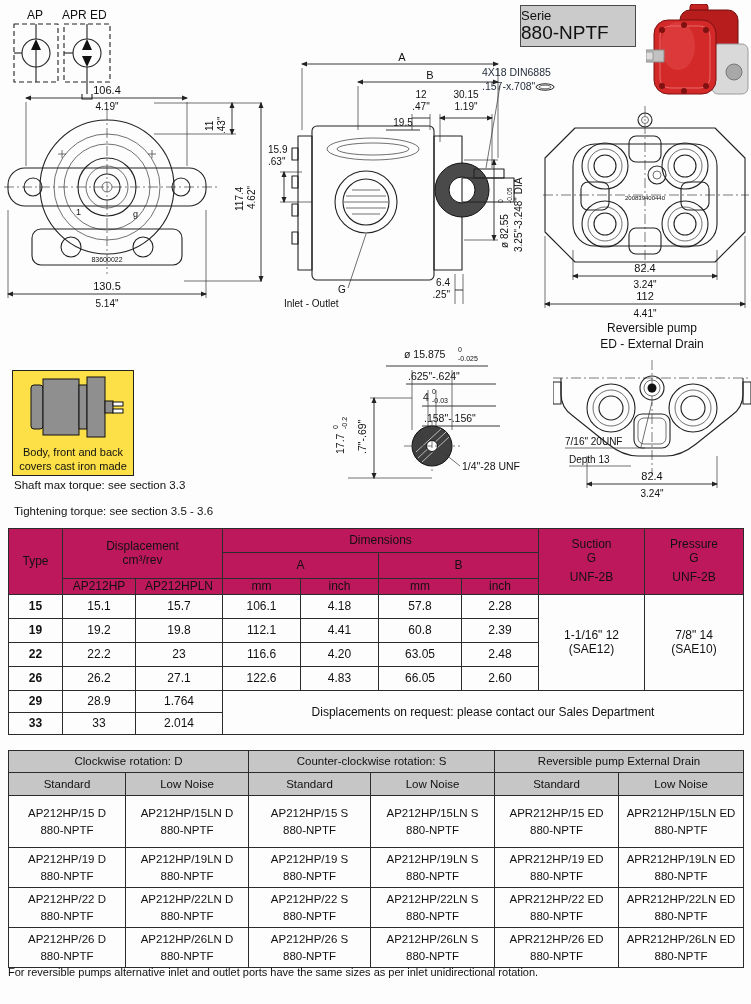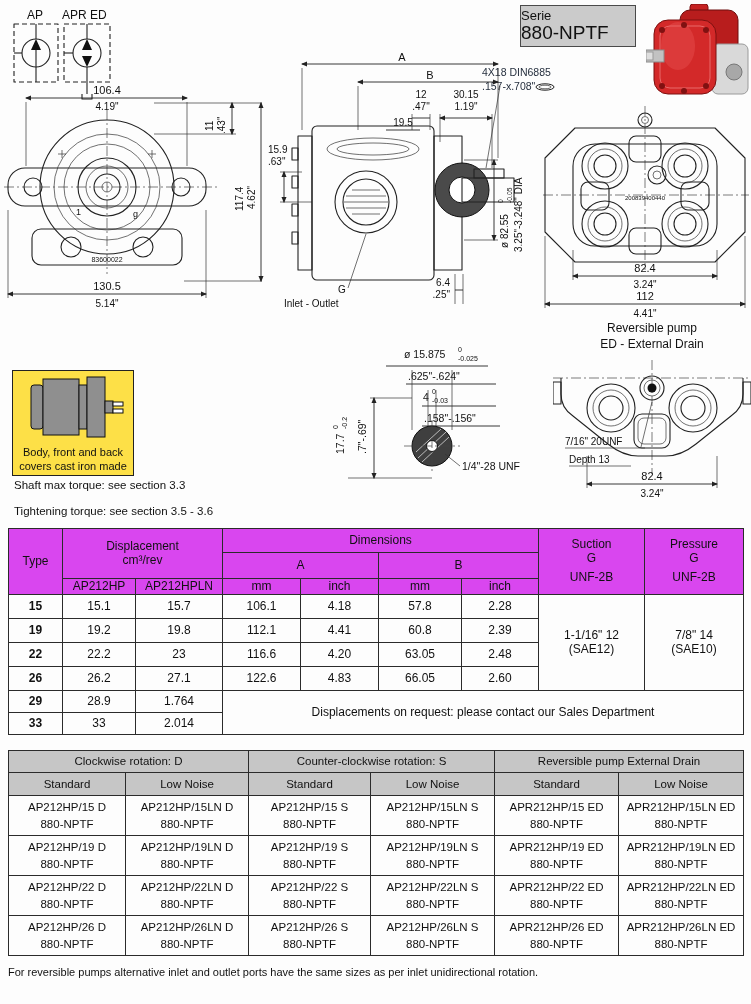--- a/index.html
+++ b/index.html
@@ -22,21 +22,21 @@
   .keynote{left:482px;top:66px;font-size:10.5px;line-height:1.3;color:#26303f;}
   
   .bodybox{left:12px;top:370px;width:120px;height:104px;border:1.5px solid #222;background:#fde047;}
   .bodybox .cap{font-size:11px;line-height:1.25;text-align:center;margin-top:1px;}
   .torque{font-size:11.5px;color:#111;}
   
   table{border-collapse:collapse;table-layout:fixed;}
   .mt{left:8px;top:528px;}
   .mt td,.mt th{border:1px solid #2b2b2b;text-align:center;vertical-align:middle;
       font-size:12px;font-weight:normal;padding:0;line-height:1.15;}
-  .mt th{background:#d946ef;}
+  .mt th{background:#be185d;}
   .mt .typecol{font-weight:bold;}
   .ot{left:8px;top:750px;}
   .ot td,.ot th{border:1px solid #2b2b2b;text-align:center;vertical-align:middle;
       font-size:11.5px;font-weight:normal;padding:0;line-height:1.4;}
   .ot th{background:#c6c6c6;}
   .footer{left:8px;top:966px;font-size:11px;}
 </style>
 </head>
 <body>
 
@@ -480,21 +480,21 @@
       <th colspan="2">Reversible pump External Drain</th>
     </tr>
     <tr style="height:23px">
       <th>Standard</th>
       <th>Low Noise</th>
       <th>Standard</th>
       <th>Low Noise</th>
       <th>Standard</th>
       <th>Low Noise</th>
     </tr>
-    <tr style="height:40px">
+    <tr style="height:52px">
       <td>
             <div>AP212HP/15 D</div>
             <div>880-NPTF</div>
           </td>
       <td>
             <div>AP212HP/15LN D</div>
             <div>880-NPTF</div>
           </td>
       <td>
             <div>AP212HP/15 S</div>

